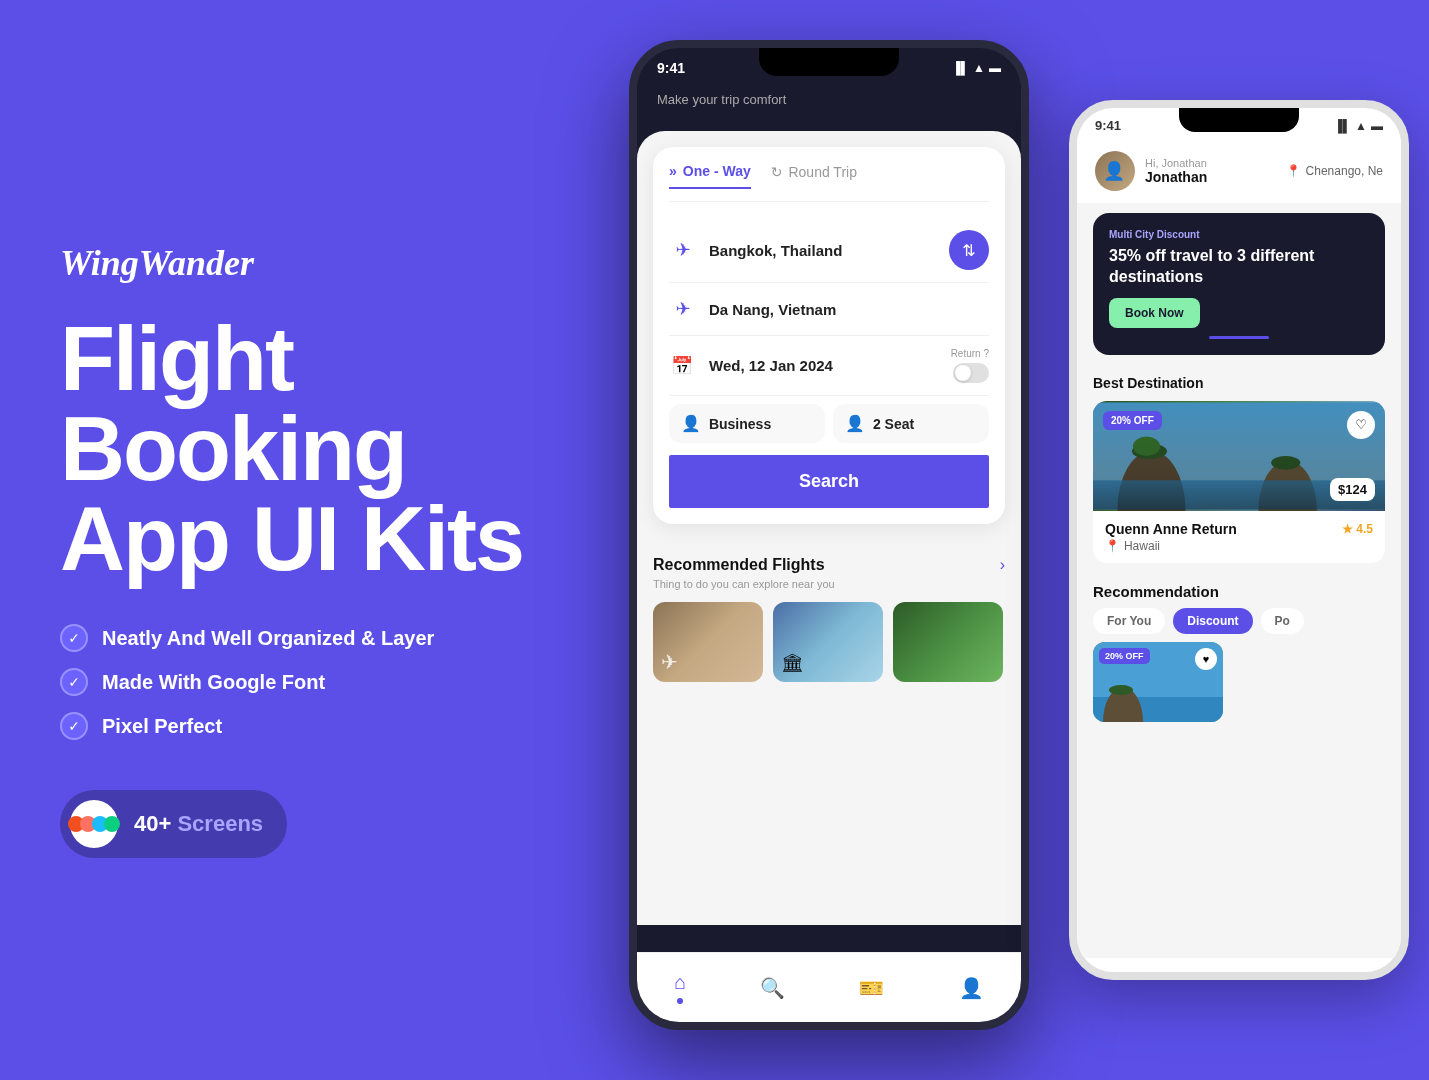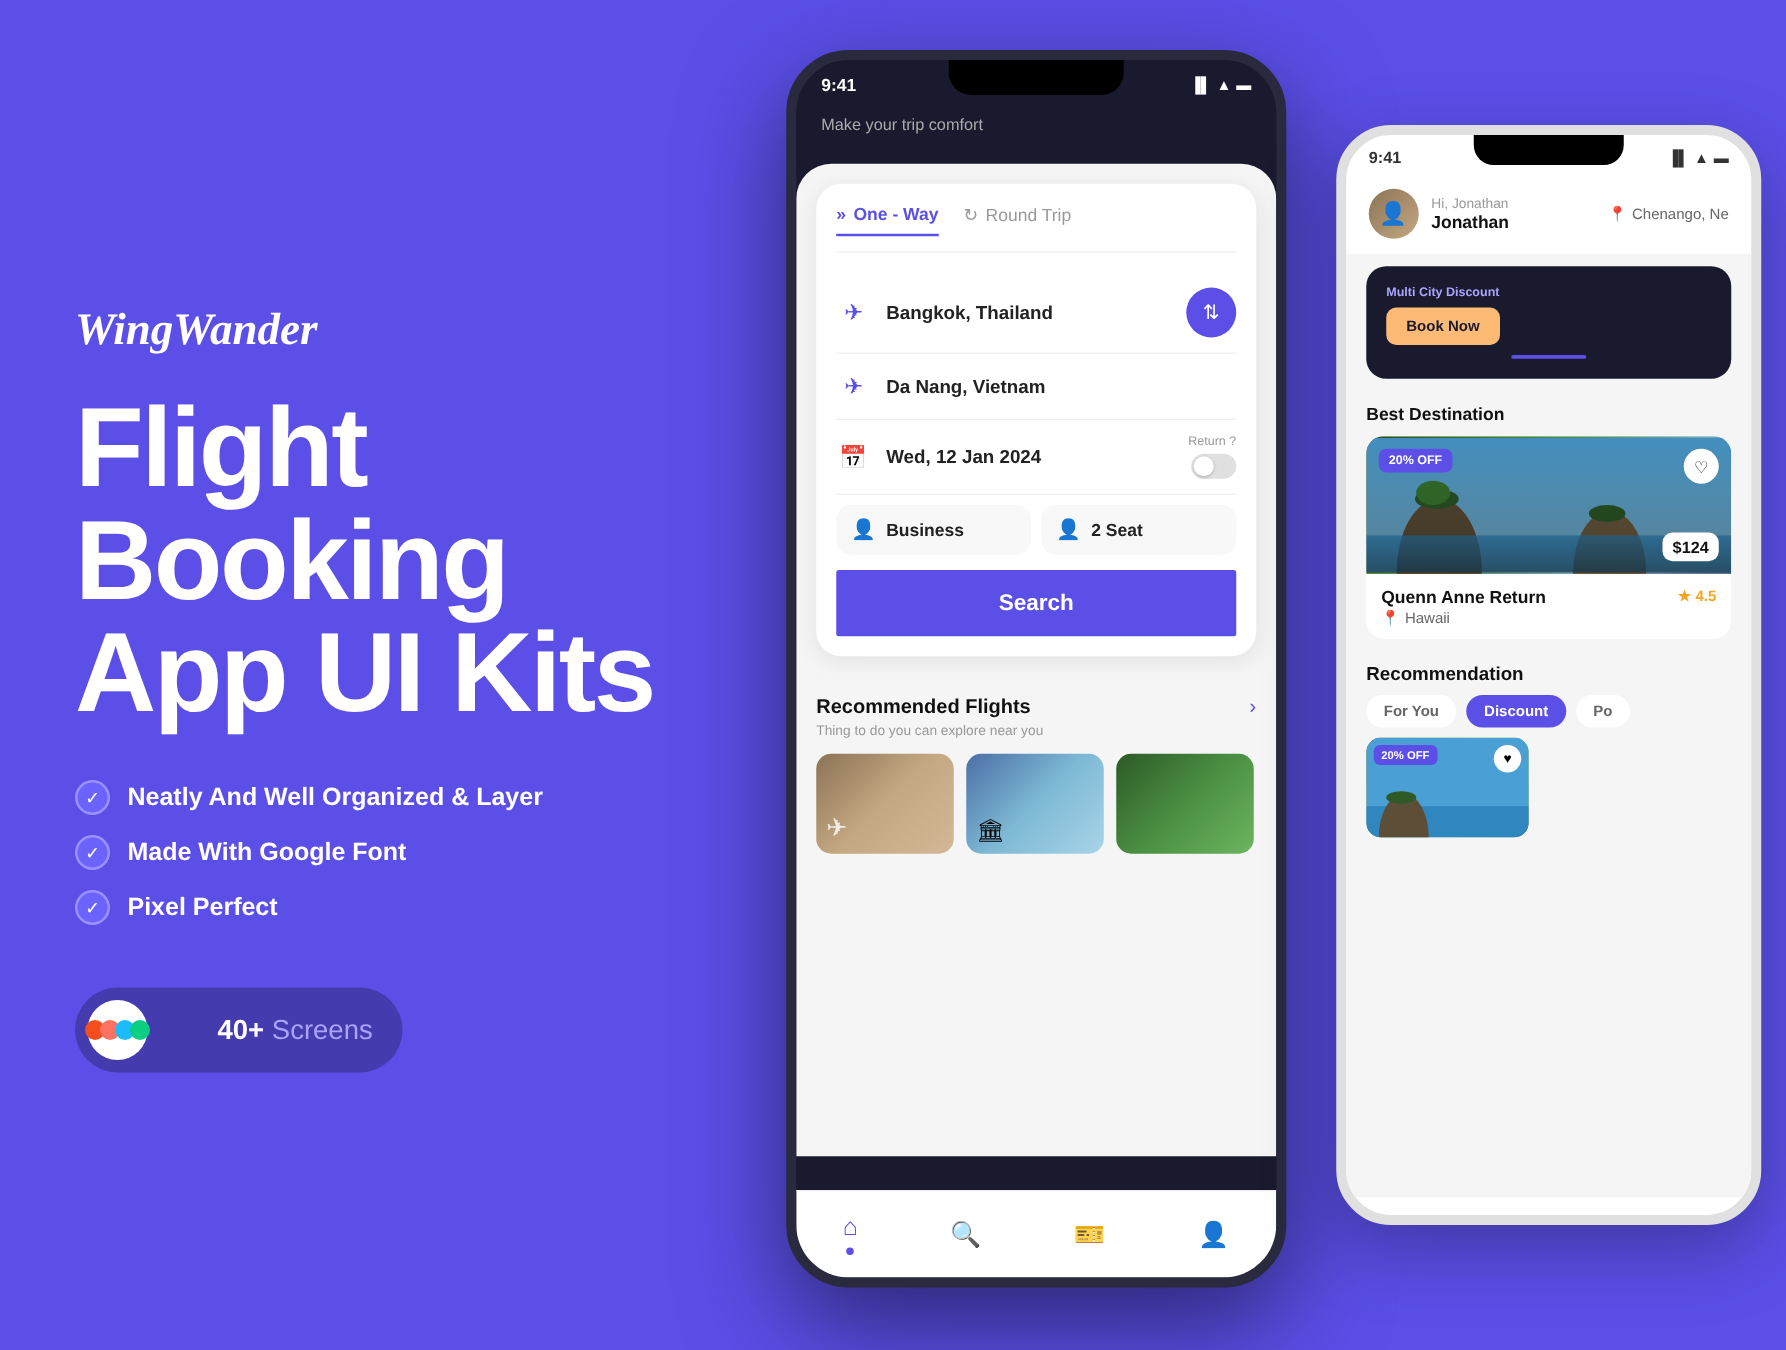--- a/index.html
+++ b/index.html
@@ -94,22 +94,21 @@
       background: white;
       display: flex;
       align-items: center;
       justify-content: center;
       font-size: 22px;
     }
 
     .screens-text {
       color: white;
       font-size: 22px;
-      font-weight: 400;
-      margin-left: 40px;
+      font-weight: 700;
     }
 
     .screens-text span {
       color: #A8A4FF;
     }
 
     
     .phones-container {
       position: absolute;
       right: 0;
@@ -582,21 +581,21 @@
     }
 
     .discount-title {
       font-size: 16px;
       font-weight: 800;
       margin-bottom: 10px;
       line-height: 1.3;
     }
 
     .book-now-btn {
-      background: #fdba74;
+      background: #86efac;
       color: #1a1a2e;
       border: none;
       padding: 8px 16px;
       border-radius: 8px;
       font-size: 12px;
       font-weight: 700;
       cursor: pointer;
     }
 
     .divider-line {
@@ -970,20 +969,21 @@
           <div class="user-name">Jonathan</div>
         </div>
         <div class="user-location">
           <span>📍</span>
           <span>Chenango, Ne</span>
         </div>
       </div>
 
       <div class="discount-card">
         <div class="discount-tag">Multi City Discount</div>
+        <div class="discount-title">35% off travel to 3 different destinations</div>
         <button class="book-now-btn">Book Now</button>
         <div class="divider-line"></div>
       </div>
 
       <div class="best-dest-section">
         <div class="best-dest-title">Best Destination</div>
 
         <div class="dest-card">
           <div class="dest-card-img">
             <svg width="100%" height="110" viewBox="0 0 300 110" xmlns="http://www.w3.org/2000/svg">

